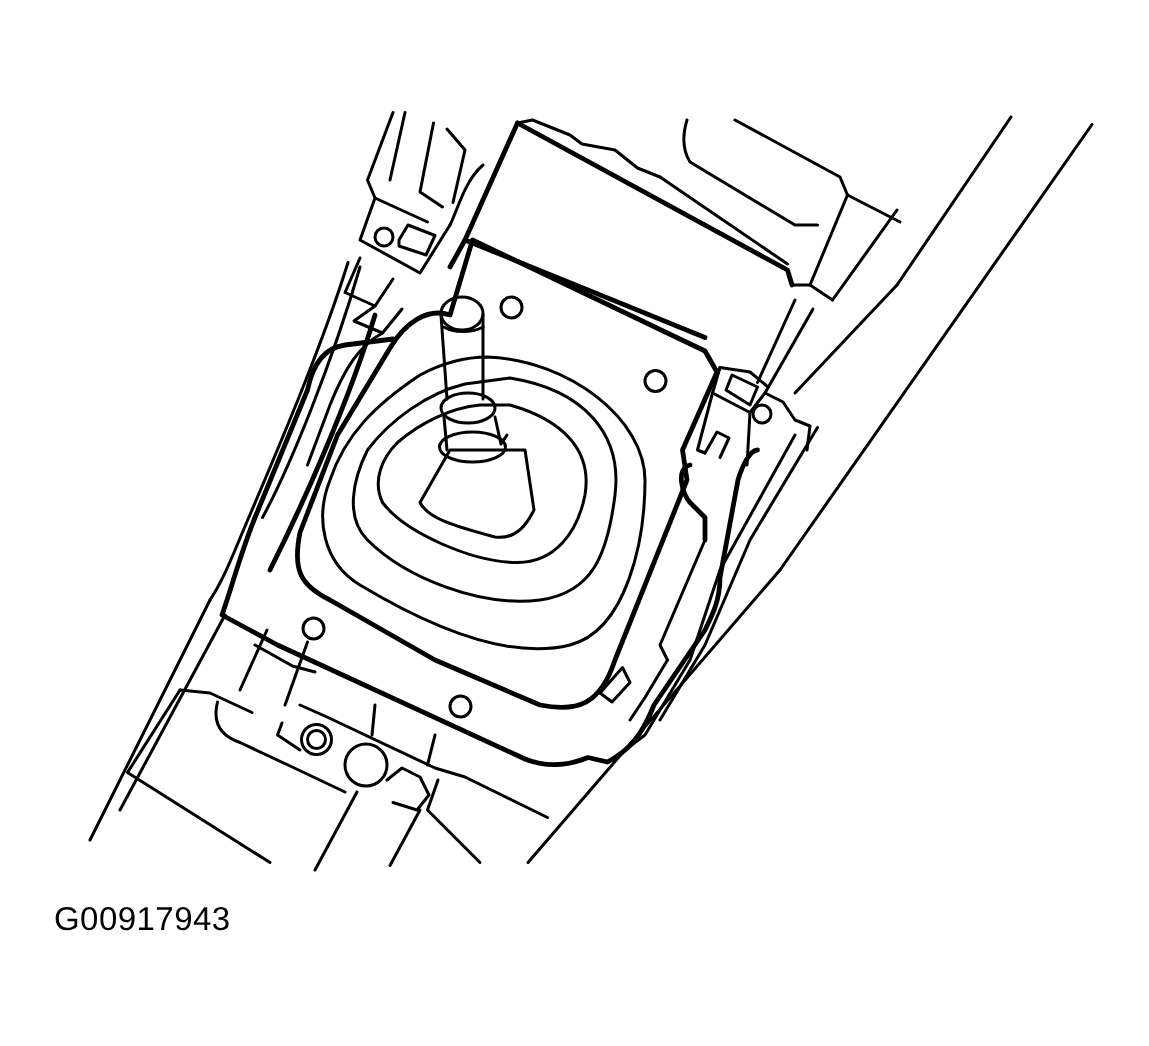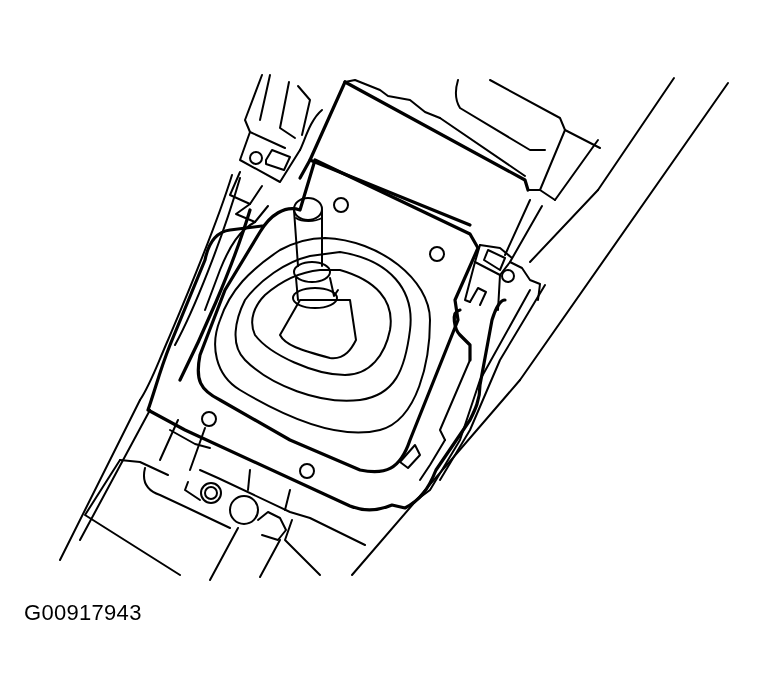--- a/index.html
+++ b/index.html
@@ -4,21 +4,21 @@
   <style>
     html, body { margin: 0; padding: 0; background: #ffffff; }
     body { width: 766px; height: 697px; position: relative; overflow: hidden; }
     .drawing { position: absolute; left: 0; top: 0; width: 766px; height: 697px; }
     .drawing path, .drawing circle, .drawing line, .drawing polyline, .drawing ellipse, .drawing rect {
       fill: none; stroke: #000; stroke-linejoin: round; stroke-linecap: round;
     }
     .thin { stroke-width: 2; }
     .thick { stroke-width: 3.2; }
     .fig-id {
-      position: absolute; left: 24px; top: 600px;
+      position: absolute; left: 36px; top: 600px;
       font-family: "Liberation Sans", sans-serif;
       font-size: 22px; color: #000; letter-spacing: 0.3px;
     }
   </style>
 </head>
 <body>
 
 <svg class="drawing" viewBox="0 0 766 697" xmlns="http://www.w3.org/2000/svg">
 
   <g>

